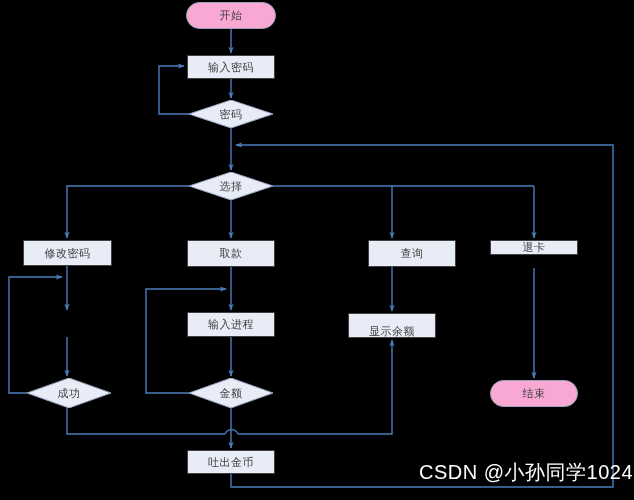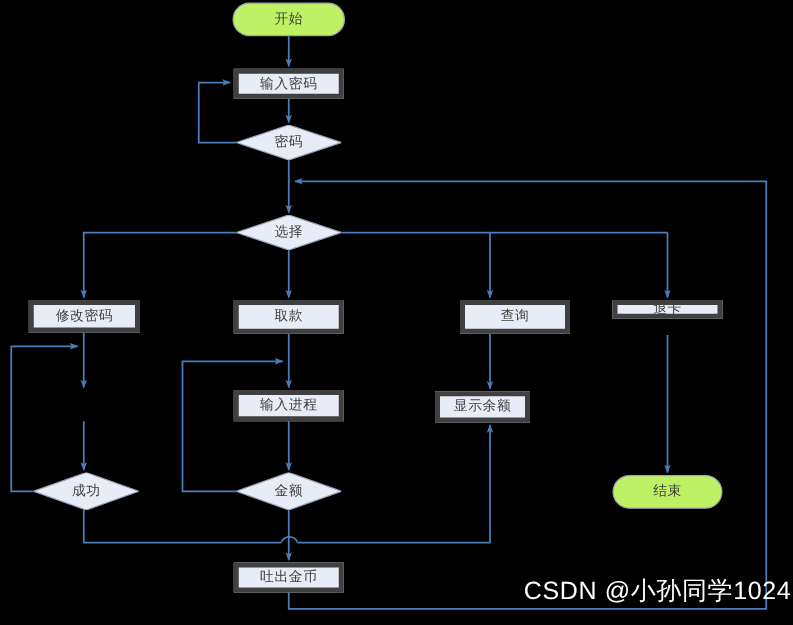--- a/index.html
+++ b/index.html
@@ -34,24 +34,24 @@
     justify-content: center;
     color: #3f3f3f;
     font-size: 11px;
     line-height: 1;
     letter-spacing: 0.5px;
     white-space: nowrap;
     z-index: 2;
   }
   .node.process {
     background: #e8ecf7;
-    border: 4px solid #404040;
+    border: 1px solid #404040;
   }
   .node.terminal {
-    background: #bef264;
+    background: #f9a8d4;
     border: 1px solid #9aa4bd;
     border-radius: 14px;
   }
   .node.decision {
     background: transparent;
     border: none;
   }
   .node.decision .dia-shape {
     position: absolute;
     left: 0;
@@ -163,21 +163,21 @@
 
   <div class="node process" style="left:490px; top:240px; width:88px; height:15px;">
     <span>退卡</span>
   </div>
 
 
   <div class="node process" style="left:187px; top:312px; width:88px; height:25px;">
     <span>输入进程</span>
   </div>
 
-  <div class="node process" style="left:348px; top:313px; width:76px; height:25px;">
+  <div class="node process" style="left:348px; top:313px; width:88px; height:25px;align-items:flex-end;">
     <span>显示余额</span>
   </div>
 
   <div class="node decision" style="left:27px; top:378px; width:84px; height:30px;">
     <svg class="dia-shape" viewBox="0 0 84 30" preserveAspectRatio="none">
       <polygon points="42,0 84,15 42,30 0,15" fill="#e8ecf7" stroke="#9aa4bd" stroke-width="1"></polygon>
     </svg>
     <span class="dia-label">成功</span>
   </div>
 

